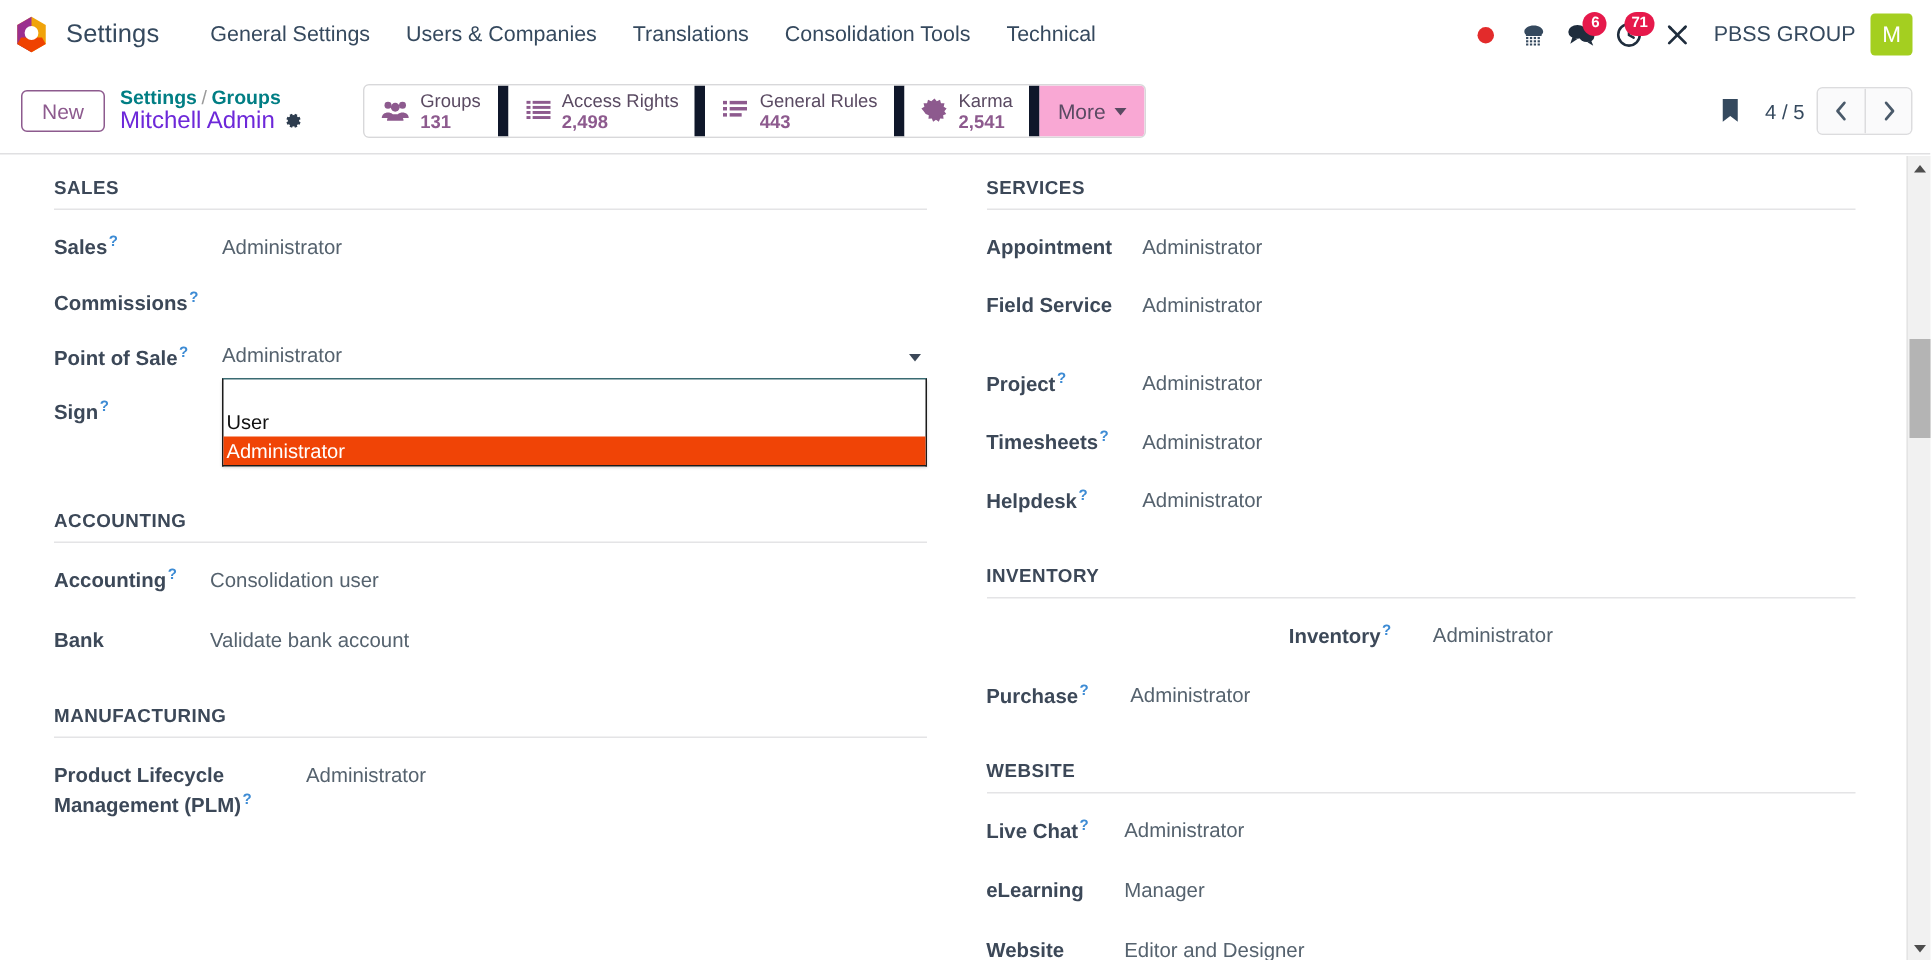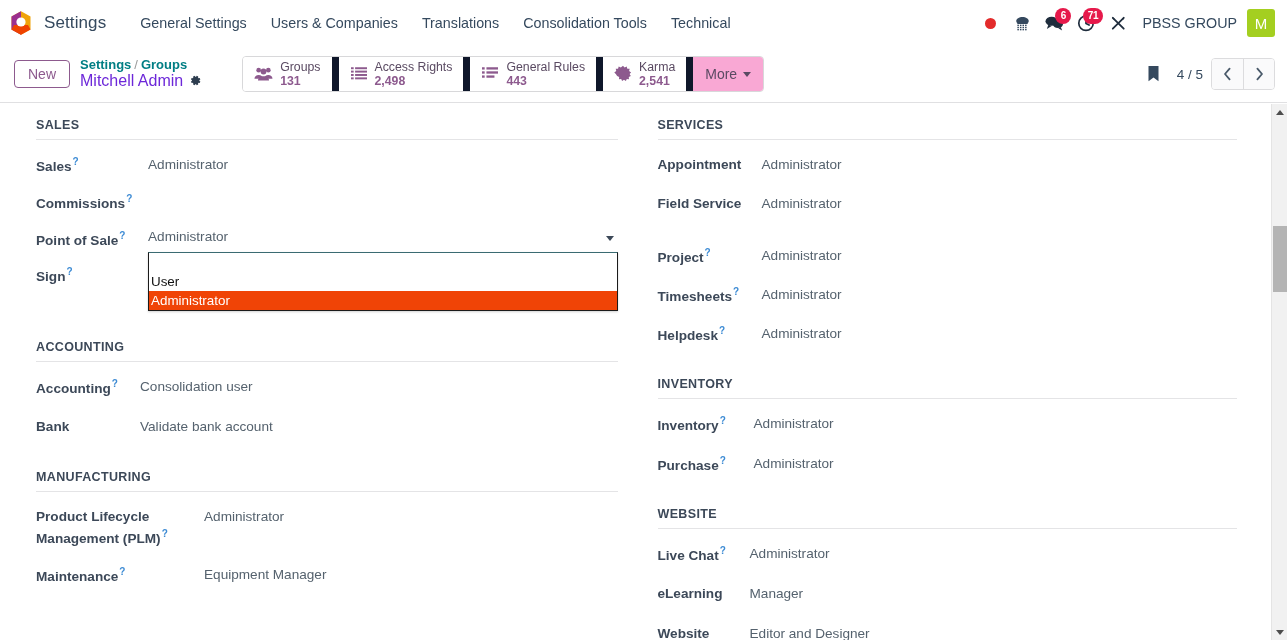--- a/index.html
+++ b/index.html
@@ -540,26 +540,20 @@
       </div>
 
       <div class="sec-block">
         <div class="sec-title">MANUFACTURING</div>
         <div class="field-row" style="margin-bottom:14px;">
           <div class="fl" style="width:168px;">
             <span>Product Lifecycle Management (PLM)</span><span class="tip">?</span>
           </div>
           <div class="fv">Administrator</div>
         </div>
-        <div class="field-row">
-          <div class="fl" style="width:168px;">
-            <span>Maintenance</span><span class="tip">?</span>
-          </div>
-          <div class="fv">Equipment Manager</div>
-        </div>
       </div>
     </div>
 
     <div class="col col-right">
 
       <div class="sec-block" style="margin-bottom:30px;">
         <div class="sec-title">SERVICES</div>
 
         <div class="field-row" style="margin-bottom:13px;">
           <div class="fl fl-w-right">
@@ -592,21 +586,21 @@
         <div class="field-row" style="margin-bottom:25px;">
           <div class="fl fl-w-right">
             <span>Helpdesk</span><span class="tip">?</span>
           </div>
           <div class="fv">Administrator</div>
         </div>
       </div>
 
       <div class="sec-block" style="margin-bottom:30px;">
         <div class="sec-title">INVENTORY</div>
-        <div class="field-row" style="margin-bottom:14px;">
+        <div class="field-row" style="margin-bottom:14px;justify-content:center;">
           <div class="fl" style="width:96px;">
             <span>Inventory</span><span class="tip">?</span>
           </div>
           <div class="fv">Administrator</div>
         </div>
         <div class="field-row">
           <div class="fl" style="width:96px;">
             <span>Purchase</span><span class="tip">?</span>
           </div>
           <div class="fv">Administrator</div>

